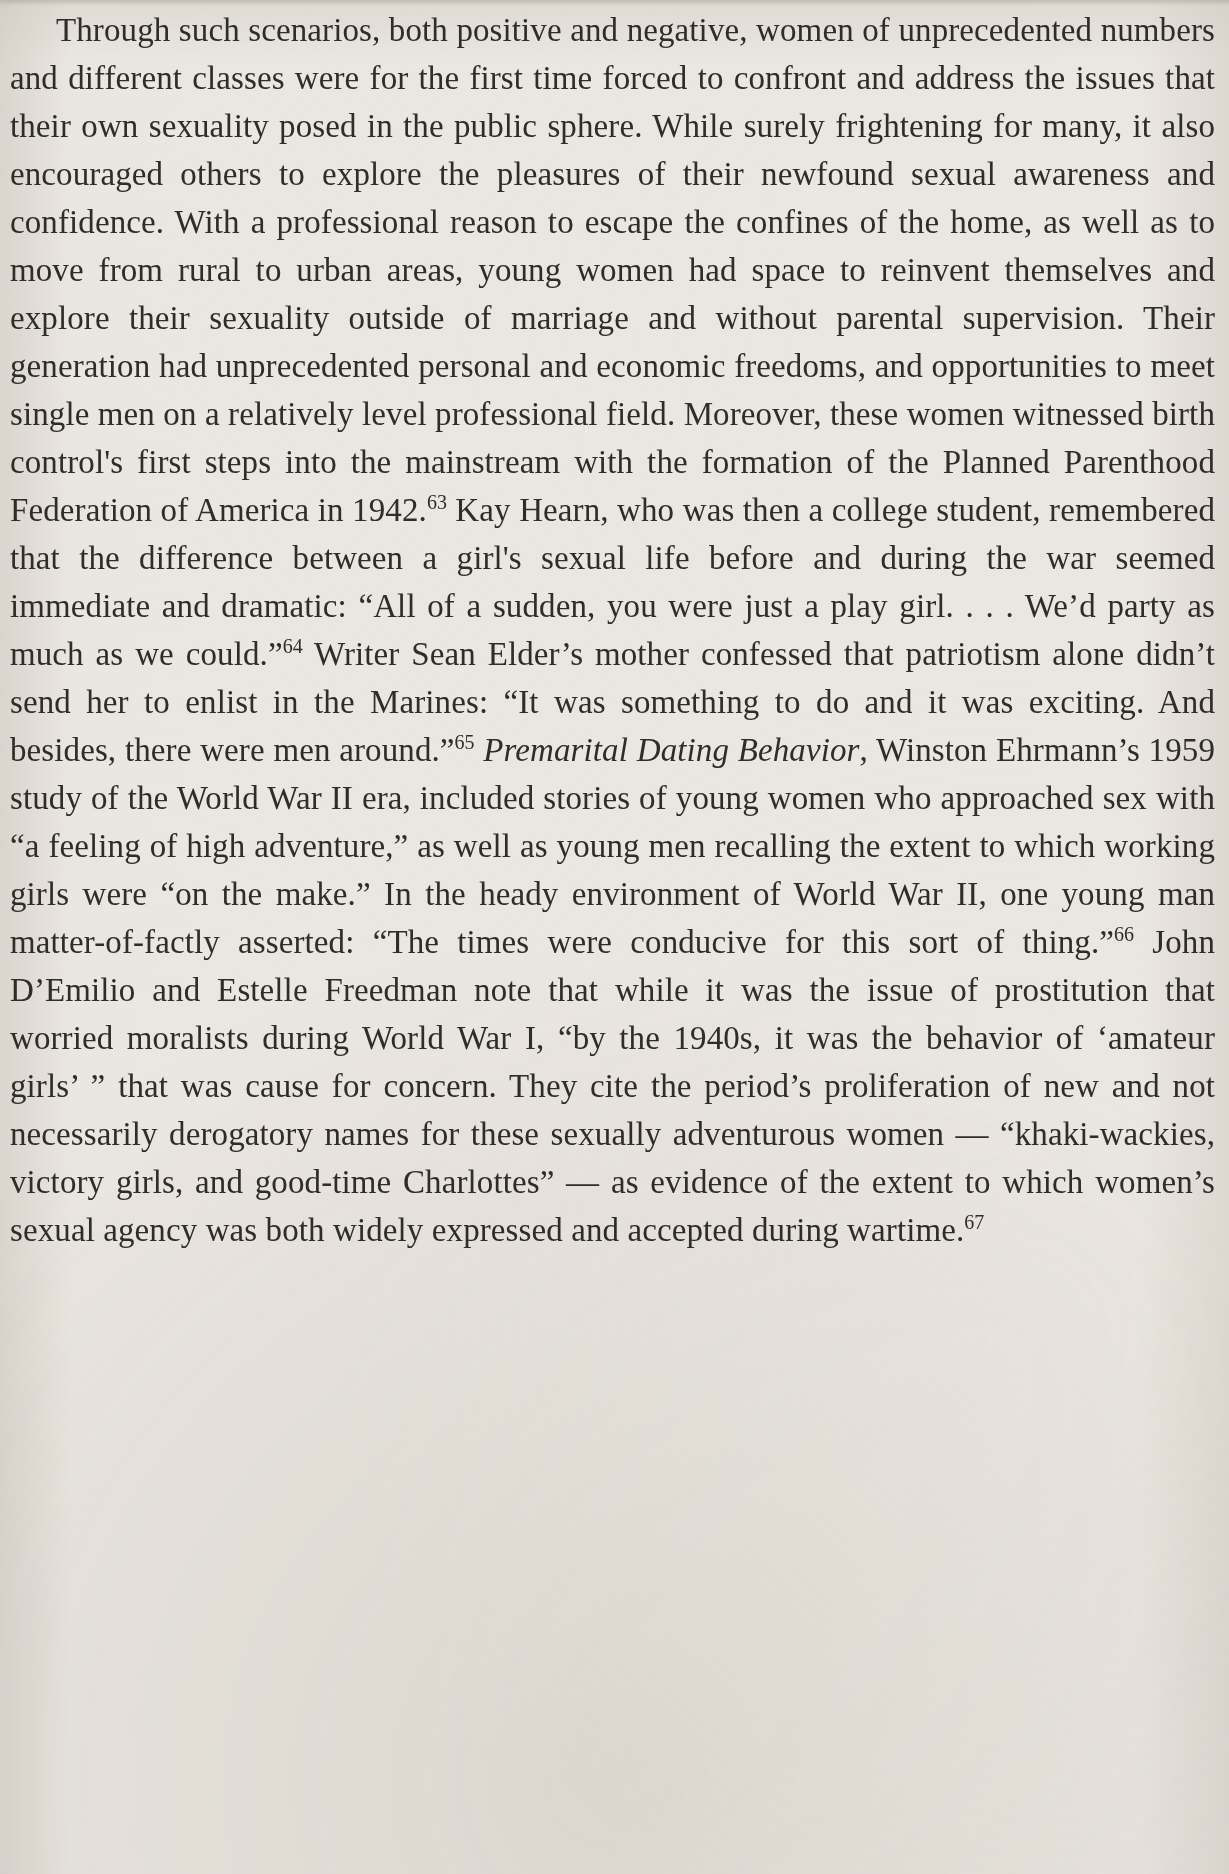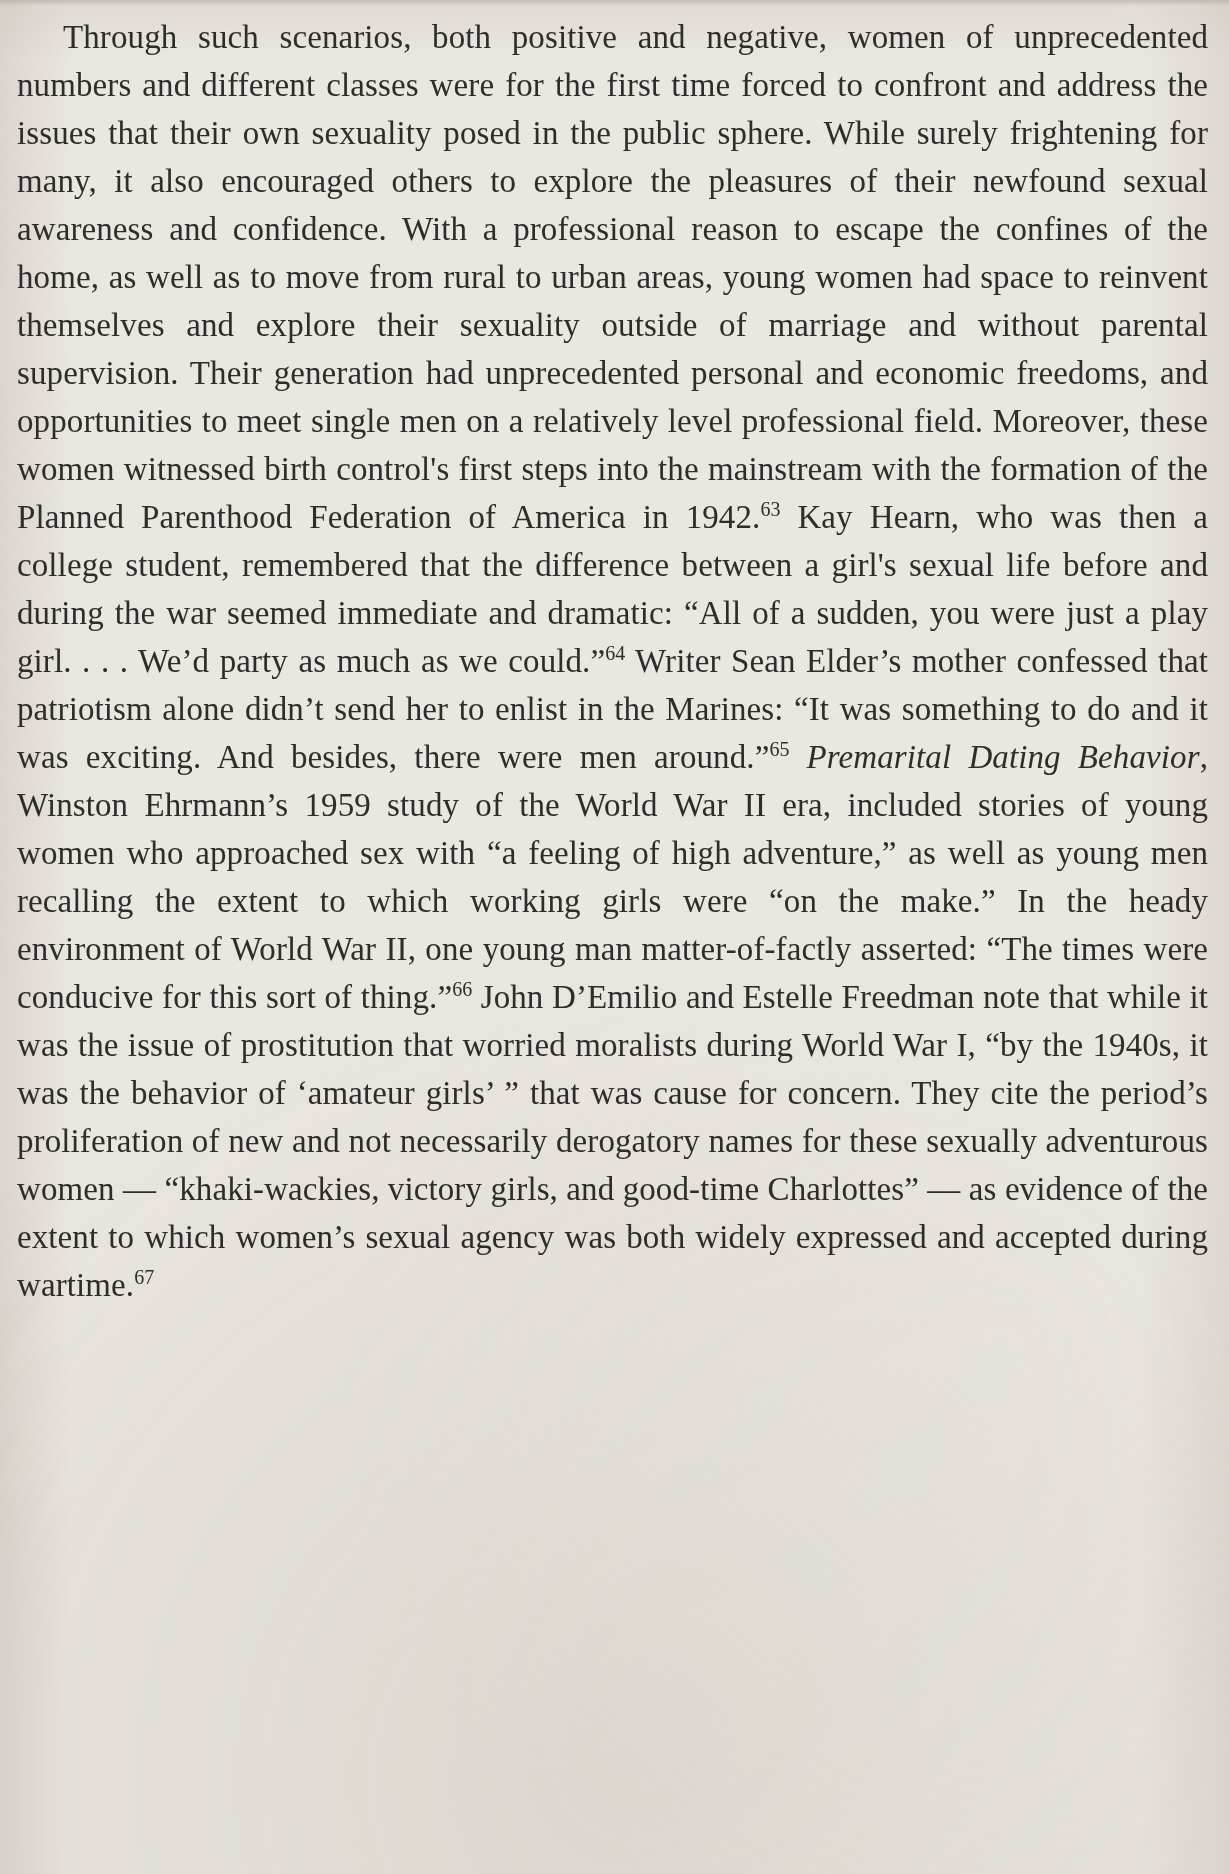--- a/index.html
+++ b/index.html
@@ -39,21 +39,21 @@
     background: linear-gradient(180deg, rgba(150,143,135,0.55), rgba(150,143,135,0));
     opacity: 0.7;
   }
   .textblock {
     position: absolute;
     left: 10px;
     right: 14px;
     top: 6px;
   }
   p.para {
-    margin: 7px;
+    margin: 0;
     color: #2f2d2b;
     font-size: 33px;
     line-height: 48px;
     text-align: justify;
     text-justify: inter-word;
     letter-spacing: 0.1px;
     hyphens: none;
   }
   p.para.first {
     text-indent: 46px;

